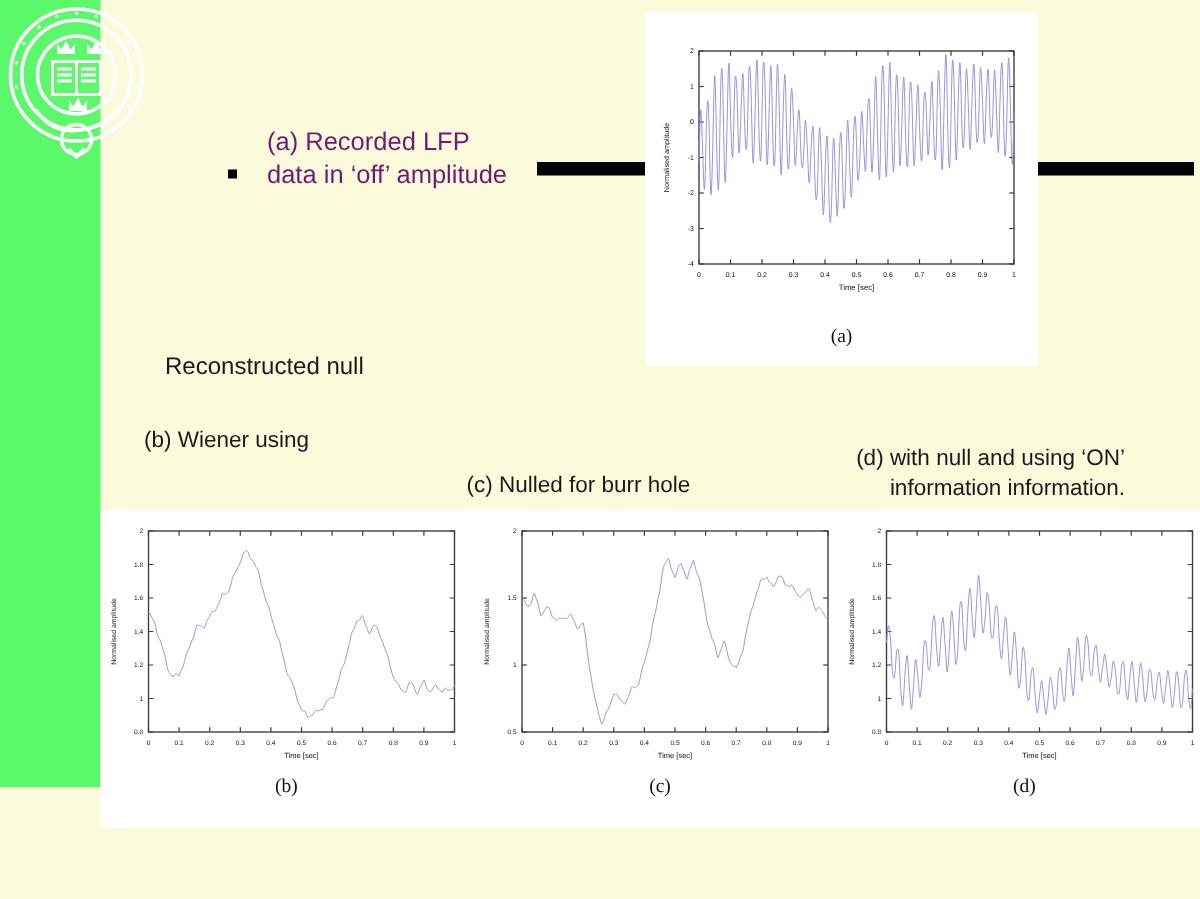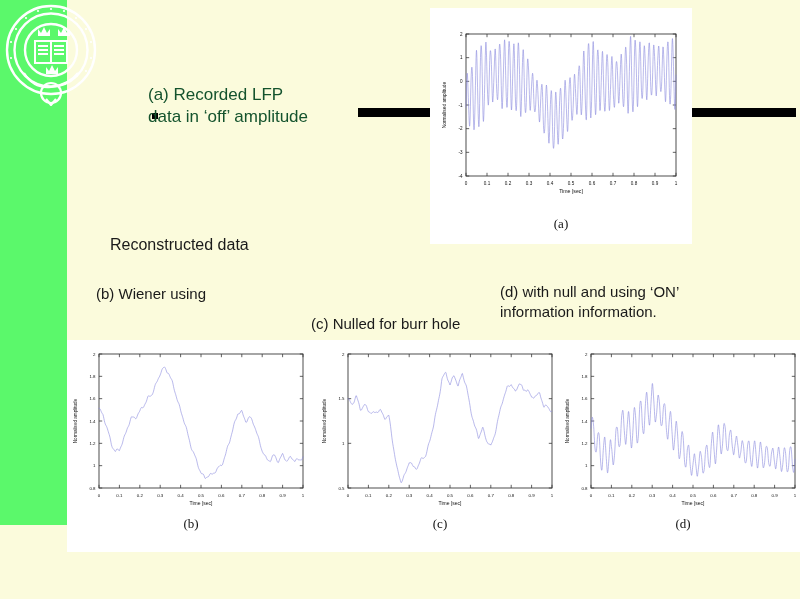--- a/index.html
+++ b/index.html
@@ -23,37 +23,37 @@
     position:absolute;left:2px;top:3px;width:98px;height:103px;
   }
   #logo svg{display:block;}
 
   
   .bullet{
     position:absolute;width:6px;height:6px;background:#000;
   }
   #bullet-a{left:152px;top:113px;}
   #title-a{
-    position:absolute;left:148px;top:84px;width:220px;
-    font-size:17px;line-height:22px;color:#14532d;
+    position:absolute;left:178px;top:84px;width:220px;
+    font-size:17px;line-height:22px;color:#701a75;
     font-family:"Liberation Sans", sans-serif;
   }
   .rule{
     position:absolute;height:9px;background:#000;
   }
   #rule-left{left:358px;top:108px;width:128px;}
   #rule-right{left:692px;top:108px;width:104px;}
 
   
   #recon-label{
     position:absolute;left:110px;top:236px;font-size:16px;color:#1a1a1a;
   }
   #label-b{position:absolute;left:96px;top:285px;font-size:15px;color:#1a1a1a;}
   #label-c{position:absolute;left:311px;top:284px;font-size:15px;color:#1a1a1a;margin-top:31px;}
-  #label-d{position:absolute;left:500px;top:282px;width:250px;font-size:15px;line-height:20px;color:#1a1a1a;}
+  #label-d{position:absolute;left:500px;top:296px;width:250px;font-size:15px;line-height:20px;color:#1a1a1a;text-align:right;}
 
   
   #panel-a{
     position:absolute;left:430px;top:8px;width:262px;height:236px;background:#fff;
   }
   #panel-bcd{
     position:absolute;left:67px;top:340px;width:733px;height:212px;background:#fff;
   }
 
   
@@ -190,21 +190,21 @@
             <text x="26.5" y="153.656" text-anchor="end" font-size="4.6" fill="#111" font-family="&quot;Liberation Sans&quot;, sans-serif">-4</text>
             <text x="135" y="169" text-anchor="middle" font-size="5.199999999999999" fill="#111" font-family="&quot;Liberation Sans&quot;, sans-serif">Time [sec]</text>
             <text x="0" y="0" text-anchor="middle" font-size="4.8" fill="#111" font-family="&quot;Liberation Sans&quot;, sans-serif" transform="translate(10,81) rotate(-90)">Normalised amplitude</text>
             <path d="M30.00 83.29 L30.21 75.75 L30.42 67.76 L30.63 60.17 L30.84 54.03 L31.05 50.24 L31.26 49.28 L31.47 51.12 L31.68 55.23 L31.89 60.81 L32.10 67.08 L32.31 73.48 L32.52 79.74 L32.73 85.79 L32.94 91.51 L33.15 96.58 L33.36 100.40 L33.57 102.21 L33.78 101.33 L33.99 97.46 L34.20 90.84 L34.41 82.27 L34.62 72.89 L34.83 63.90 L35.04 56.19 L35.25 50.27 L35.46 46.21 L35.67 43.87 L35.88 43.16 L36.09 44.16 L36.30 47.14 L36.51 52.38 L36.72 59.94 L36.93 69.37 L37.14 79.74 L37.35 89.74 L37.56 98.03 L37.77 103.55 L37.98 105.81 L38.19 104.89 L38.40 101.32 L38.61 95.77 L38.82 88.80 L39.03 80.72 L39.24 71.66 L39.45 61.78 L39.66 51.53 L39.87 41.71 L40.08 33.48 L40.29 28.04 L40.50 26.30 L40.71 28.62 L40.92 34.55 L41.13 43.09 L41.34 53.04 L41.55 63.25 L41.76 72.93 L41.97 81.68 L42.18 89.32 L42.39 95.68 L42.60 100.36 L42.81 102.74 L43.02 102.08 L43.23 97.86 L43.44 90.06 L43.65 79.33 L43.86 66.89 L44.07 54.23 L44.28 42.80 L44.49 33.59 L44.70 27.06 L44.91 23.18 L45.12 21.66 L45.33 22.31 L45.54 25.10 L45.75 30.20 L45.96 37.77 L46.17 47.64 L46.38 59.15 L46.59 71.13 L46.80 82.11 L47.01 90.69 L47.22 95.91 L47.43 97.46 L47.64 95.68 L47.85 91.30 L48.06 85.12 L48.27 77.76 L48.48 69.50 L48.69 60.46 L48.90 50.77 L49.11 40.86 L49.32 31.56 L49.53 24.00 L49.74 19.27 L49.95 18.11 L50.16 20.62 L50.37 26.24 L50.58 33.89 L50.79 42.35 L51.00 50.61 L51.21 58.31 L51.42 65.03 L51.63 70.81 L51.84 75.66 L52.05 79.29 L52.26 81.15 L52.47 80.56 L52.68 77.10 L52.89 70.83 L53.10 62.40 L53.31 52.98 L53.52 43.93 L53.73 36.38 L53.94 30.99 L54.15 27.85 L54.36 26.64 L54.57 26.90 L54.78 28.33 L54.99 30.94 L55.20 34.96 L55.41 40.60 L55.62 47.81 L55.83 56.02 L56.04 64.26 L56.25 71.31 L56.46 76.10 L56.67 78.04 L56.88 77.13 L57.09 73.95 L57.30 69.31 L57.51 64.00 L57.72 58.48 L57.93 52.85 L58.14 47.04 L58.35 41.02 L58.56 35.05 L58.77 29.79 L58.98 26.14 L59.19 24.94 L59.40 26.66 L59.61 31.19 L59.82 37.81 L60.03 45.45 L60.24 53.02 L60.45 59.70 L60.66 65.12 L60.87 69.33 L61.08 72.50 L61.29 74.71 L61.50 75.75 L61.71 75.22 L61.92 72.51 L62.13 67.31 L62.34 59.80 L62.55 50.75 L62.76 41.31 L62.97 32.77 L63.18 26.13 L63.39 21.92 L63.60 20.12 L63.81 20.36 L64.02 22.18 L64.23 25.30 L64.44 29.73 L64.65 35.64 L64.86 43.16 L65.07 52.06 L65.28 61.65 L65.49 70.83 L65.70 78.34 L65.91 83.12 L66.12 84.64 L66.33 82.98 L66.54 78.75 L66.75 72.79 L66.96 65.89 L67.17 58.51 L67.38 50.85 L67.59 42.95 L67.80 34.95 L68.01 27.35 L68.22 20.97 L68.43 16.83 L68.64 15.80 L68.85 18.28 L69.06 24.05 L69.27 32.26 L69.48 41.74 L69.69 51.29 L69.90 60.02 L70.11 67.50 L70.32 73.62 L70.53 78.41 L70.74 81.79 L70.95 83.40 L71.16 82.69 L71.37 79.16 L71.58 72.63 L71.79 63.48 L72.00 52.69 L72.21 41.72 L72.42 31.91 L72.63 24.31 L72.84 19.46 L73.05 17.34 L73.26 17.58 L73.47 19.74 L73.68 23.55 L73.89 28.97 L74.10 36.09 L74.31 44.84 L74.52 54.80 L74.73 65.08 L74.94 74.44 L75.15 81.59 L75.36 85.57 L75.57 85.98 L75.78 83.07 L75.99 77.62 L76.20 70.59 L76.41 62.82 L76.62 54.87 L76.83 47.00 L77.04 39.33 L77.25 32.12 L77.46 25.90 L77.67 21.50 L77.88 19.79 L78.09 21.42 L78.30 26.50 L78.51 34.53 L78.72 44.42 L78.93 54.86 L79.14 64.61 L79.35 72.82 L79.56 79.10 L79.77 83.44 L79.98 85.97 L80.19 86.67 L80.40 85.37 L80.61 81.72 L80.82 75.50 L81.03 66.82 L81.24 56.35 L81.45 45.21 L81.66 34.81 L81.87 26.45 L82.08 21.02 L82.29 18.80 L82.50 19.56 L82.71 22.81 L82.92 27.85 L83.13 34.26 L83.34 41.84 L83.55 50.50 L83.76 60.01 L83.97 69.84 L84.18 79.07 L84.39 86.57 L84.60 91.29 L84.81 92.55 L85.02 90.28 L85.23 85.01 L85.44 77.68 L85.65 69.35 L85.86 60.86 L86.07 52.76 L86.28 45.26 L86.49 38.46 L86.70 32.59 L86.91 28.09 L87.12 25.61 L87.33 25.81 L87.54 29.08 L87.75 35.30 L87.96 43.80 L88.17 53.49 L88.38 63.15 L88.59 71.74 L88.80 78.62 L89.01 83.61 L89.22 86.83 L89.43 88.49 L89.64 88.66 L89.85 87.19 L90.06 83.83 L90.27 78.44 L90.48 71.16 L90.69 62.63 L90.90 53.81 L91.11 45.86 L91.32 39.76 L91.53 36.07 L91.74 34.87 L91.95 35.78 L92.16 38.25 L92.37 41.76 L92.58 46.05 L92.79 51.07 L93.00 56.85 L93.21 63.50 L93.42 70.45 L93.63 77.01 L93.84 82.31 L94.05 85.58 L94.26 86.38 L94.47 84.77 L94.68 81.28 L94.89 76.68 L95.10 71.76 L95.31 67.07 L95.52 62.84 L95.73 59.05 L95.94 55.61 L96.15 52.60 L96.36 50.30 L96.57 49.24 L96.78 49.92 L96.99 52.63 L97.20 57.24 L97.41 63.20 L97.62 69.65 L97.83 75.69 L98.04 80.64 L98.25 84.20 L98.46 86.42 L98.67 87.56 L98.88 87.88 L99.09 87.47 L99.30 86.17 L99.51 83.76 L99.72 80.06 L99.93 75.21 L100.14 69.69 L100.35 64.27 L100.56 59.83 L100.77 57.03 L100.98 56.20 L101.19 57.22 L101.40 59.66 L101.61 63.00 L101.82 66.80 L102.03 70.88 L102.24 75.23 L102.45 79.91 L102.66 84.88 L102.87 89.78 L103.08 94.06 L103.29 97.01 L103.50 98.06 L103.71 97.02 L103.92 93.98 L104.13 89.48 L104.34 84.25 L104.55 79.00 L104.76 74.19 L104.97 70.03 L105.18 66.52 L105.39 63.61 L105.60 61.43 L105.81 60.28 L106.02 60.63 L106.23 62.92 L106.44 67.31 L106.65 73.55 L106.86 80.99 L107.07 88.73 L107.28 95.84 L107.49 101.62 L107.70 105.72 L107.91 108.17 L108.12 109.17 L108.33 108.89 L108.54 107.39 L108.75 104.55 L108.96 100.19 L109.17 94.28 L109.38 87.14 L109.59 79.44 L109.80 72.12 L110.01 66.17 L110.22 62.37 L110.43 61.06 L110.64 62.13 L110.85 65.16 L111.06 69.57 L111.27 74.89 L111.48 80.88 L111.69 87.41 L111.90 94.42 L112.11 101.62 L112.32 108.50 L112.53 114.25 L112.74 118.04 L112.95 119.22 L113.16 117.56 L113.37 113.33 L113.58 107.25 L113.79 100.21 L114.00 93.07 L114.21 86.35 L114.42 80.38 L114.63 75.26 L114.84 71.07 L115.05 68.04 L115.26 66.59 L115.47 67.24 L115.68 70.41 L115.89 76.15 L116.10 84.01 L116.31 93.13 L116.52 102.37 L116.73 110.64 L116.94 117.15 L117.15 121.54 L117.36 123.86 L117.57 124.36 L117.78 123.28 L117.99 120.70 L118.20 116.54 L118.41 110.17 L118.62 102.35 L118.83 93.58 L119.04 84.75 L119.25 76.94 L119.46 71.20 L119.67 68.21 L119.88 68.13 L120.09 70.62 L120.30 75.00 L120.51 80.52 L120.72 86.59 L120.93 92.85 L121.14 99.17 L121.35 105.40 L121.56 111.25 L121.77 116.17 L121.98 119.41 L122.19 120.29 L122.40 118.37 L122.61 113.71 L122.82 106.85 L123.03 98.74 L123.24 90.42 L123.45 82.77 L123.66 76.31 L123.87 71.26 L124.08 67.56 L124.29 65.18 L124.50 64.21 L124.71 64.73 L124.92 67.25 L125.13 71.94 L125.34 78.63 L125.55 86.73 L125.76 95.26 L125.97 103.12 L126.18 109.35 L126.39 113.35 L126.60 115.00 L126.81 114.56 L127.02 112.42 L127.23 108.97 L127.44 104.38 L127.65 98.66 L127.86 91.82 L128.07 84.05 L128.28 75.87 L128.49 68.10 L128.70 61.73 L128.91 57.61 L129.12 56.24 L129.33 57.61 L129.54 61.22 L129.75 66.32 L129.96 72.18 L130.17 78.23 L130.38 84.20 L130.59 90.02 L130.80 95.62 L131.01 100.75 L131.22 104.89 L131.43 107.37 L131.64 107.55 L131.85 105.08 L132.06 100.12 L132.27 93.26 L132.48 85.46 L132.69 77.69 L132.90 70.74 L133.11 64.99 L133.32 60.50 L133.53 57.12 L133.74 54.78 L133.95 53.55 L134.16 53.76 L134.37 55.76 L134.58 59.78 L134.79 65.64 L135.00 72.75 L135.21 80.16 L135.42 86.87 L135.63 92.03 L135.84 95.20 L136.05 96.39 L136.26 95.96 L136.47 94.34 L136.68 91.85 L136.89 88.56 L137.10 84.32 L137.31 79.01 L137.52 72.71 L137.73 65.89 L137.94 59.36 L138.15 54.08 L138.36 50.88 L138.57 50.16 L138.78 51.82 L138.99 55.27 L139.20 59.74 L139.41 64.52 L139.62 69.17 L139.83 73.59 L140.04 77.88 L140.25 82.06 L140.46 85.94 L140.67 88.98 L140.88 90.45 L141.09 89.68 L141.30 86.36 L141.51 80.69 L141.72 73.43 L141.93 65.62 L142.14 58.31 L142.35 52.22 L142.56 47.66 L142.77 44.55 L142.98 42.63 L143.19 41.75 L143.40 42.02 L143.61 43.80 L143.82 47.49 L144.03 53.26 L144.24 60.82 L144.45 69.35 L144.66 77.67 L144.87 84.55 L145.08 89.07 L145.29 90.84 L145.50 90.01 L145.71 87.18 L145.92 82.94 L146.13 77.72 L146.34 71.66 L146.55 64.72 L146.76 56.90 L146.97 48.50 L147.18 40.24 L147.39 33.20 L147.60 28.50 L147.81 26.99 L148.02 28.98 L148.23 34.09 L148.44 41.46 L148.65 50.00 L148.86 58.76 L149.07 67.13 L149.28 74.85 L149.49 81.84 L149.70 87.96 L149.91 92.81 L150.12 95.69 L150.33 95.80 L150.54 92.55 L150.75 85.85 L150.96 76.25 L151.17 64.87 L151.38 53.10 L151.59 42.26 L151.80 33.29 L152.01 26.60 L152.22 22.18 L152.43 19.86 L152.64 19.55 L152.85 21.38 L153.06 25.63 L153.27 32.51 L153.48 41.93 L153.69 53.22 L153.90 65.22 L154.11 76.46 L154.32 85.54 L154.53 91.48 L154.74 93.91 L154.95 93.08 L155.16 89.60 L155.37 84.16 L155.58 77.27 L155.79 69.18 L156.00 60.00 L156.21 50.15 L156.42 40.04 L156.63 30.59 L156.84 23.00 L157.05 18.40 L157.26 17.54 L157.47 20.51 L157.68 26.75 L157.89 35.22 L158.10 44.73 L158.31 54.29 L158.52 63.24 L158.73 71.31 L158.94 78.39 L159.15 84.30 L159.36 88.62 L159.57 90.71 L159.78 89.93 L159.99 85.90 L160.20 78.77 L160.41 69.28 L160.62 58.65 L160.83 48.27 L161.04 39.33 L161.25 32.57 L161.46 28.21 L161.67 26.08 L161.88 25.87 L162.09 27.36 L162.30 30.57 L162.51 35.63 L162.72 42.60 L162.93 51.25 L163.14 60.85 L163.35 70.32 L163.56 78.39 L163.77 84.00 L163.98 86.53 L164.19 85.97 L164.40 82.83 L164.61 77.88 L164.82 71.87 L165.03 65.32 L165.24 58.47 L165.45 51.40 L165.66 44.29 L165.87 37.56 L166.08 31.93 L166.29 28.29 L166.50 27.38 L166.71 29.51 L166.92 34.58 L167.13 41.87 L167.34 50.33 L167.55 58.89 L167.76 66.72 L167.97 73.37 L168.18 78.75 L168.39 82.92 L168.60 85.85 L168.81 87.29 L169.02 86.82 L169.23 84.00 L169.44 78.64 L169.65 71.04 L169.86 61.97 L170.07 52.58 L170.28 44.05 L170.49 37.33 L170.70 32.89 L170.91 30.73 L171.12 30.51 L171.33 31.83 L171.54 34.44 L171.75 38.31 L171.96 43.57 L172.17 50.28 L172.38 58.19 L172.59 66.65 L172.80 74.66 L173.01 81.15 L173.22 85.24 L173.43 86.52 L173.64 85.13 L173.85 81.66 L174.06 76.87 L174.27 71.41 L174.48 65.67 L174.69 59.75 L174.90 53.64 L175.11 47.43 L175.32 41.48 L175.53 36.48 L175.74 33.25 L175.95 32.48 L176.16 34.48 L176.37 39.01 L176.58 45.36 L176.79 52.54 L177.00 59.62 L177.21 65.83 L177.42 71.07 L177.63 75.39 L177.84 78.92 L178.05 81.64 L178.26 83.27 L178.47 83.32 L178.68 81.30 L178.89 77.00 L179.10 70.68 L179.31 63.07 L179.52 55.23 L179.73 48.23 L179.94 42.83 L180.15 39.38 L180.36 37.73 L180.57 37.51 L180.78 38.34 L180.99 40.06 L181.20 42.77 L181.41 46.71 L181.62 51.99 L181.83 58.40 L182.04 65.30 L182.25 71.71 L182.46 76.60 L182.67 79.18 L182.88 79.15 L183.09 76.76 L183.30 72.66 L183.51 67.60 L183.72 62.22 L183.93 56.82 L184.14 51.43 L184.35 45.98 L184.56 40.59 L184.77 35.64 L184.98 31.88 L185.19 30.12 L185.40 31.02 L185.61 34.75 L185.82 40.92 L186.03 48.64 L186.24 56.81 L186.45 64.41 L186.66 70.81 L186.87 75.76 L187.08 79.34 L187.29 81.67 L187.50 82.72 L187.71 82.16 L187.92 79.61 L188.13 74.68 L188.34 67.39 L188.55 58.27 L188.76 48.32 L188.97 38.83 L189.18 31.02 L189.39 25.71 L189.60 23.17 L189.81 23.19 L190.02 25.30 L190.23 29.01 L190.44 34.05 L190.65 40.38 L190.86 48.01 L191.07 56.78 L191.28 66.19 L191.49 75.28 L191.70 82.87 L191.91 87.81 L192.12 89.33 L192.33 87.28 L192.54 82.09 L192.75 74.65 L192.96 65.95 L193.17 56.79 L193.38 47.69 L193.59 38.89 L193.80 30.57 L194.01 23.05 L194.22 16.96 L194.43 13.13 L194.64 12.39 L194.85 15.24 L195.06 21.63 L195.27 30.88 L195.48 41.81 L195.69 53.08 L195.90 63.49 L196.11 72.26 L196.32 79.08 L196.53 83.93 L196.74 86.86 L196.95 87.80 L197.16 86.45 L197.37 82.48 L197.58 75.69 L197.79 66.34 L198.00 55.19 L198.21 43.55 L198.42 32.82 L198.63 24.25 L198.84 18.62 L199.05 16.12 L199.26 16.44 L199.47 19.01 L199.68 23.31 L199.89 29.01 L200.10 35.99 L200.31 44.17 L200.52 53.27 L200.73 62.67 L200.94 71.37 L201.15 78.21 L201.36 82.18 L201.57 82.71 L201.78 79.86 L201.99 74.25 L202.20 66.88 L202.41 58.74 L202.62 50.61 L202.83 42.90 L203.04 35.79 L203.25 29.35 L203.46 23.85 L203.67 19.78 L203.88 17.82 L204.09 18.61 L204.30 22.41 L204.51 28.97 L204.72 37.50 L204.93 46.80 L205.14 55.67 L205.35 63.13 L205.56 68.69 L205.77 72.29 L205.98 74.15 L206.19 74.51 L206.40 73.44 L206.61 70.80 L206.82 66.36 L207.03 60.05 L207.24 52.19 L207.45 43.52 L207.66 35.13 L207.87 28.19 L208.08 23.58 L208.29 21.74 L208.50 22.53 L208.71 25.36 L208.92 29.60 L209.13 34.67 L209.34 40.26 L209.55 46.31 L209.76 52.79 L209.97 59.53 L210.18 66.01 L210.39 71.46 L210.60 74.95 L210.81 75.77 L211.02 73.64 L211.23 68.84 L211.44 62.14 L211.65 54.54 L211.86 46.96 L212.07 40.01 L212.28 33.95 L212.49 28.77 L212.70 24.41 L212.91 21.02 L213.12 18.98 L213.33 18.85 L213.54 21.10 L213.75 25.89 L213.96 32.86 L214.17 41.19 L214.38 49.76 L214.59 57.49 L214.80 63.61 L215.01 67.82 L215.22 70.21 L215.43 71.11 L215.64 70.79 L215.85 69.28 L216.06 66.43 L216.27 61.99 L216.48 55.87 L216.69 48.39 L216.90 40.28 L217.11 32.58 L217.32 26.35 L217.53 22.37 L217.74 20.93 L217.95 21.82 L218.16 24.46 L218.37 28.23 L218.58 32.66 L218.79 37.57 L219.00 42.99 L219.21 49.06 L219.42 55.52 L219.63 61.85 L219.84 67.26 L220.05 70.84 L220.26 71.90 L220.47 70.24 L220.68 66.15 L220.89 60.40 L221.10 53.91 L221.31 47.49 L221.52 41.60 L221.73 36.38 L221.94 31.77 L222.15 27.72 L222.36 24.41 L222.57 22.31 L222.78 22.01 L222.99 24.00 L223.20 28.40 L223.41 34.83 L223.62 42.43 L223.83 50.13 L224.04 56.90 L224.25 62.08 L224.46 65.46 L224.67 67.20 L224.88 67.62 L225.09 66.96 L225.30 65.21 L225.51 62.18 L225.72 57.64 L225.93 51.58 L226.14 44.40 L226.35 36.91 L226.56 30.19 L226.77 25.28 L226.98 22.88 L227.19 23.16 L227.40 25.78 L227.61 30.09 L227.82 35.39 L228.03 41.19 L228.24 47.26 L228.45 53.57 L228.66 60.05 L228.87 66.41 L229.08 72.04 L229.29 76.08 L229.50 77.69 L229.71 76.28 L229.92 71.88 L230.13 65.03 L230.34 56.73 L230.55 48.04 L230.76 39.89 L230.97 32.84 L231.18 27.09 L231.39 22.63 L231.60 19.48 L231.81 17.86 L232.02 18.16 L232.23 20.86 L232.44 26.19 L232.65 34.00 L232.86 43.57 L233.07 53.79 L233.28 63.40 L233.49 71.28 L233.70 76.75 L233.91 79.63 L234.12 80.13 L234.33 78.62 L234.54 75.43 L234.75 70.68 L234.96 64.38 L235.17 56.54 L235.38 47.46 L235.59 37.81 L235.80 28.62 L236.01 21.06 L236.22 16.17 L236.43 14.54 L236.64 16.18 L236.85 20.59 L237.06 27.00 L237.27 34.57 L237.48 42.70 L237.69 51.01 L237.90 59.32 L238.11 67.39 L238.32 74.78 L238.53 80.81 L238.74 84.63 L238.95 85.52 L239.16 83.11 L239.37 77.60 L239.58 69.71 L239.79 60.51 L240.00 51.13 " fill="none" stroke="#8e8ede" stroke-width="0.62" stroke-linejoin="round" stroke-linecap="round"></path>
           </svg>
       </div>
       <div class="fig-caption" style="left:0;top:192px;">(a)</div>
     </div>
   </div>
 
-  <div id="recon-label">Reconstructed data</div>
+  <div id="recon-label">Reconstructed null</div>
   <div id="label-b">(b) Wiener using</div>
   <div id="label-c">(c) Nulled for burr hole</div>
   <div id="label-d">
     <div>(d) with null and using  ‘ON’</div>
     <div>information information.</div>
   </div>
 
   <div id="panel-bcd">
 
     <div class="figure" style="left:0px;top:4px;width:248px;height:200px;">

